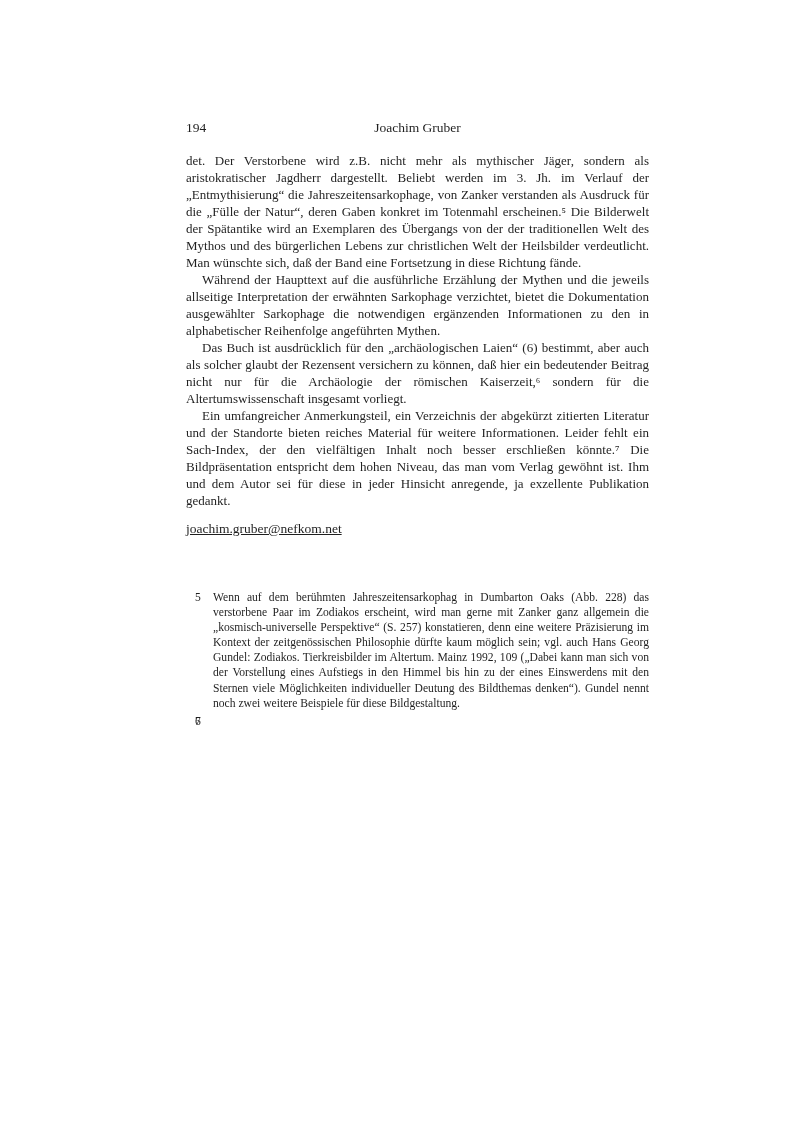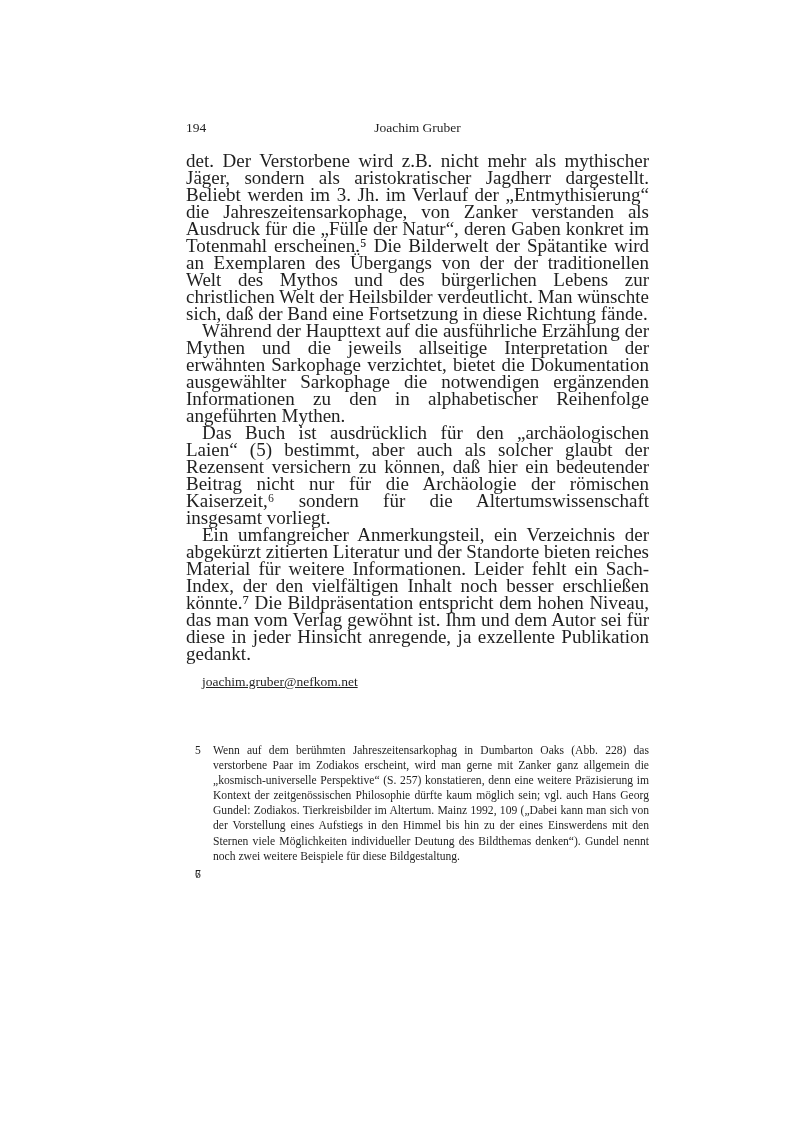--- a/index.html
+++ b/index.html
@@ -40,21 +40,21 @@
     position: absolute;
     left: 0;
     top: 0;
   }
   .running-title {
     display: inline-block;
     text-align: right;
   }
   .body-text {
     margin-top: 16px;
-    font-size: 19px;
+    font-size: 13px;
     line-height: 17px;
   }
   .para {
     margin: 0;
     text-align: justify;
     hyphens: manual;
   }
   .para.indent {
     text-indent: 16px;
   }
@@ -63,21 +63,20 @@
     font-size: 13.5px;
     line-height: 17px;
   }
   .signature p {
     margin: 0;
   }
   .email {
     color: inherit;
     text-decoration: underline;
     cursor: pointer;
-    margin-left: 16px;
   }
   .footnotes {
     margin-top: 53px;
     font-size: 11.6px;
     line-height: 15.1px;
   }
   .footnote {
     position: relative;
     padding-left: 27px;
     margin: 0 0 3px 0;
@@ -96,21 +95,21 @@
   <div class="content">
 
     <header class="running-head">
       <span class="page-num">194</span>
       <span class="running-title">Joachim Gruber</span>
     </header>
 
     <main class="body-text">
       <p class="para">det. Der Verstorbene wird z.B. nicht mehr als mythischer Jäger, sondern als aristokratischer Jagdherr dargestellt. Beliebt werden im 3. Jh. im Verlauf der „Entmythisierung“ die Jahreszeitensarkophage, von Zanker verstanden als Ausdruck für die „Fülle der Natur“, deren Gaben konkret im Totenmahl erscheinen.⁵ Die Bilderwelt der Spätantike wird an Exemplaren des Übergangs von der der traditionellen Welt des Mythos und des bürgerlichen Lebens zur christlichen Welt der Heilsbilder verdeutlicht. Man wünschte sich, daß der Band eine Fortsetzung in diese Richtung fände.</p>
       <p class="para indent">Während der Haupttext auf die ausführliche Erzählung der Mythen und die jeweils allseitige Interpretation der erwähnten Sarkophage verzichtet, bietet die Dokumentation ausgewählter Sarkophage die notwendigen ergänzenden Informationen zu den in alphabetischer Reihenfolge angeführten Mythen.</p>
-      <p class="para indent">Das Buch ist ausdrücklich für den „archäologischen Laien“ (5) bestimmt, aber auch als solcher glaubt der Rezensent versichern zu können, daß hier ein bedeutender Beitrag nicht nur für die Archäologie der römischen Kaiserzeit,⁶ sondern für die Altertumswissenschaft insgesamt vorliegt.</p>
+      <p class="para indent">Das Buch ist ausdrücklich für den „archäologischen Laien“ (6) bestimmt, aber auch als solcher glaubt der Rezensent versichern zu können, daß hier ein bedeutender Beitrag nicht nur für die Archäologie der römischen Kaiserzeit,⁶ sondern für die Altertumswissenschaft insgesamt vorliegt.</p>
       <p class="para indent">Ein umfangreicher Anmerkungsteil, ein Verzeichnis der abgekürzt zitierten Literatur und der Standorte bieten reiches Material für weitere Informationen. Leider fehlt ein Sach-Index, der den vielfältigen Inhalt noch besser erschließen könnte.⁷ Die Bildpräsentation entspricht dem hohen Niveau, das man vom Verlag gewöhnt ist. Ihm und dem Autor sei für diese in jeder Hinsicht anregende, ja exzellente Publikation gedankt.</p>
     </main>
 
     <div class="signature">
       <p><a class="email">joachim.gruber@nefkom.net</a></p>
     </div>
 
     <section class="footnotes">
       <div class="footnote">
         <span class="fn-num">5</span>

